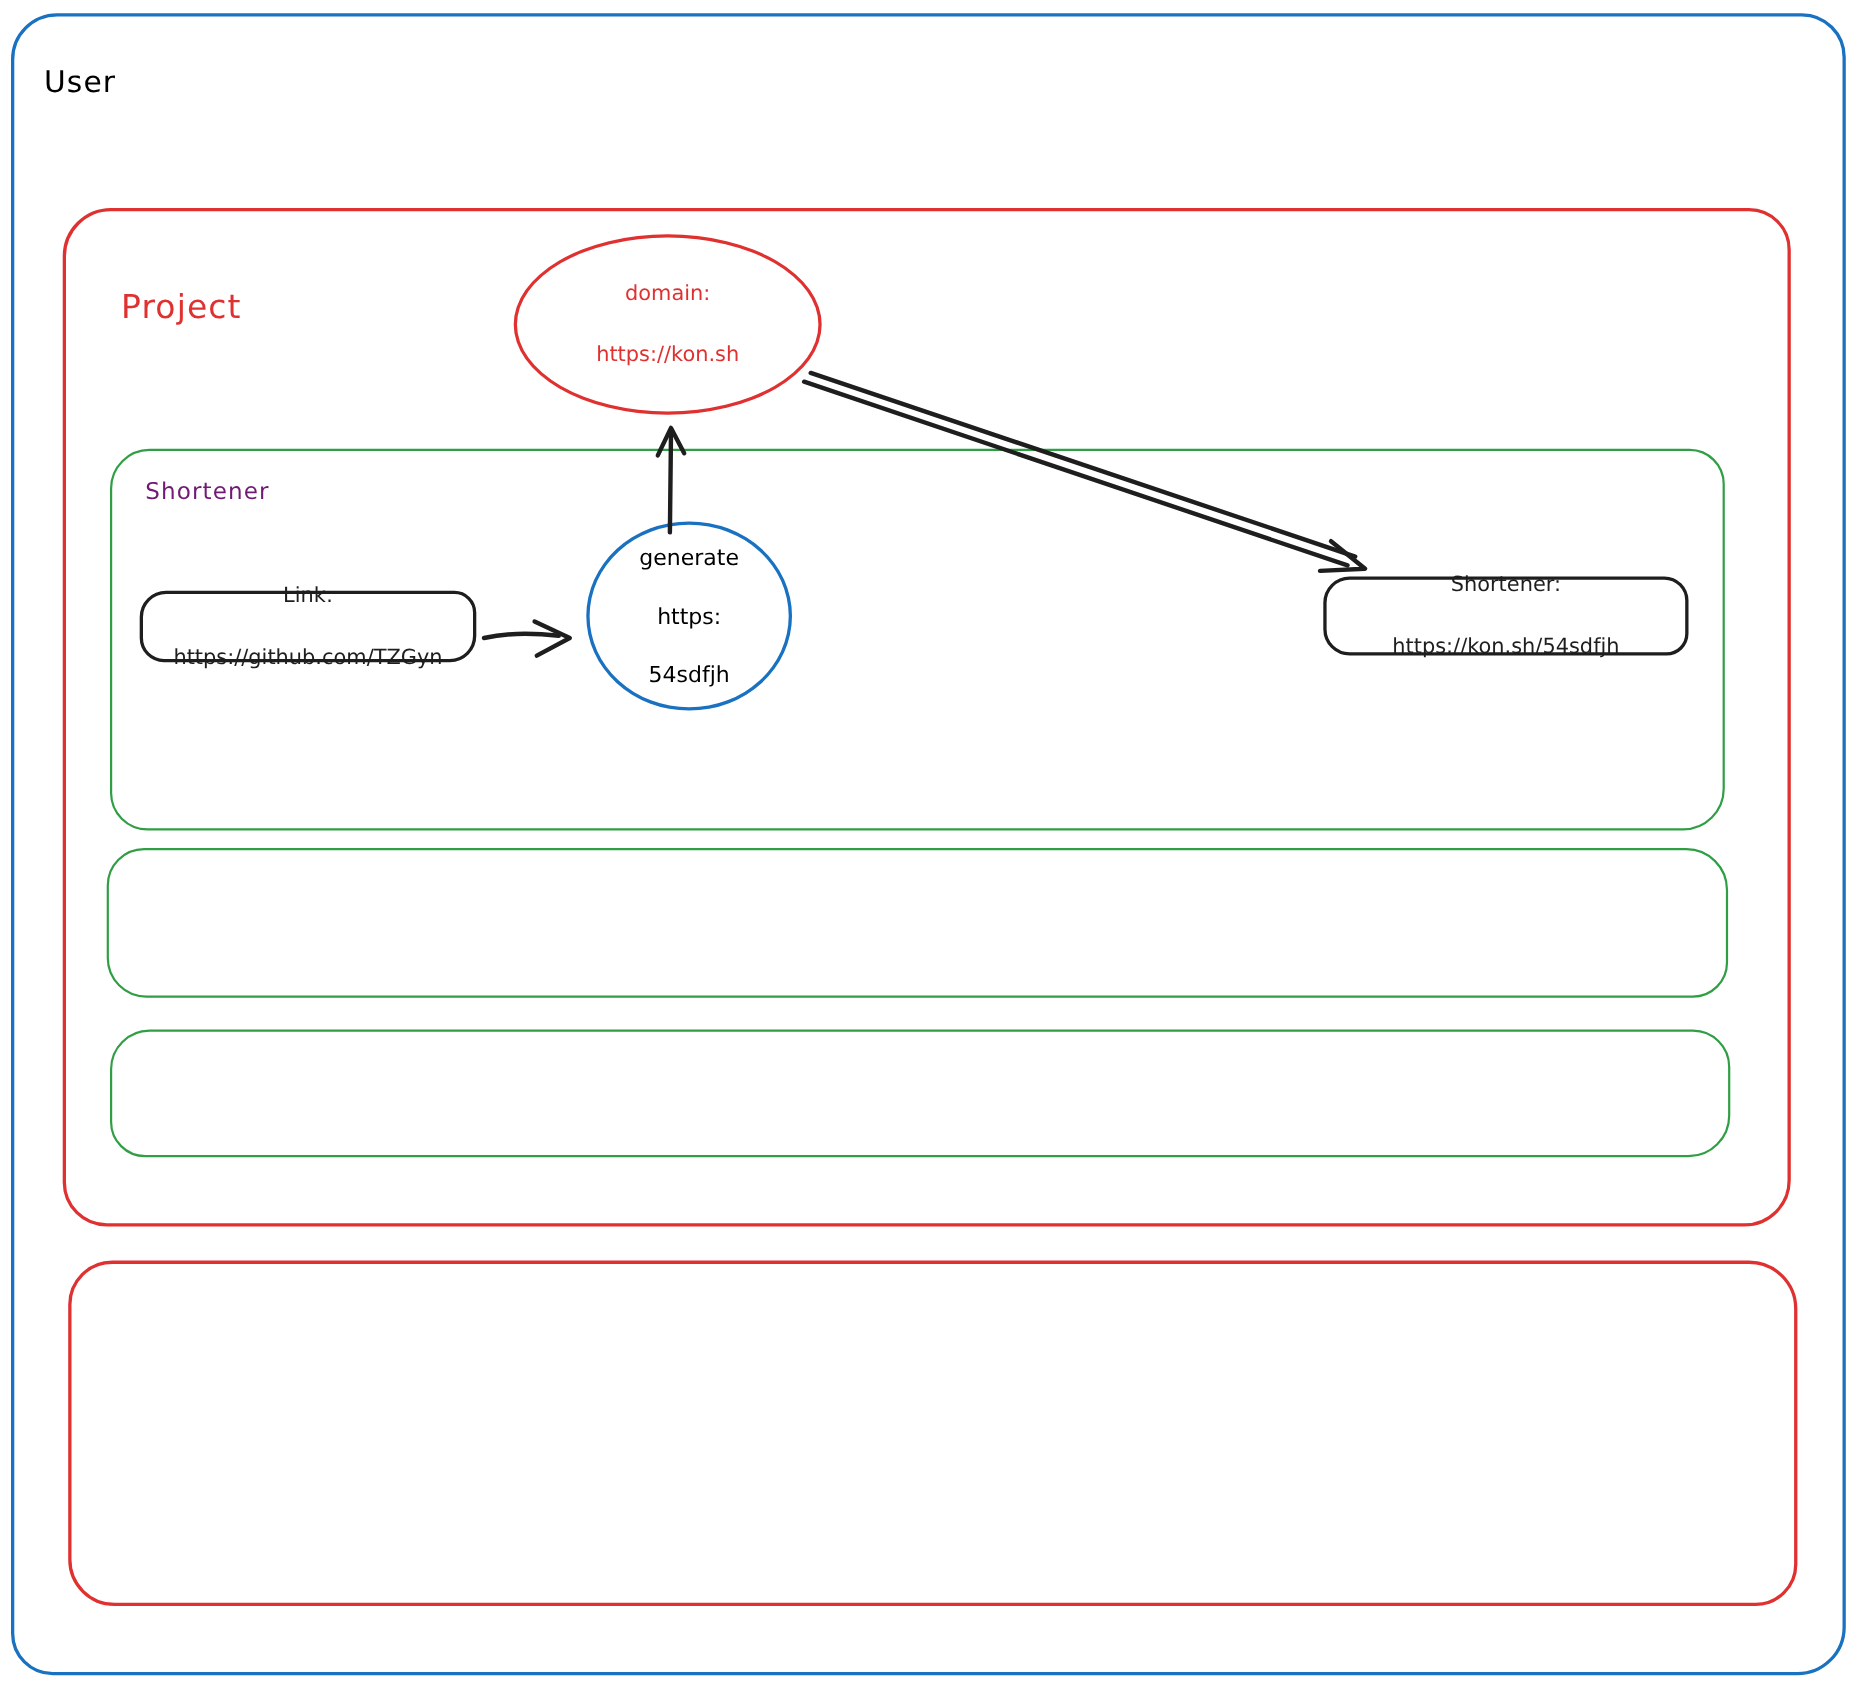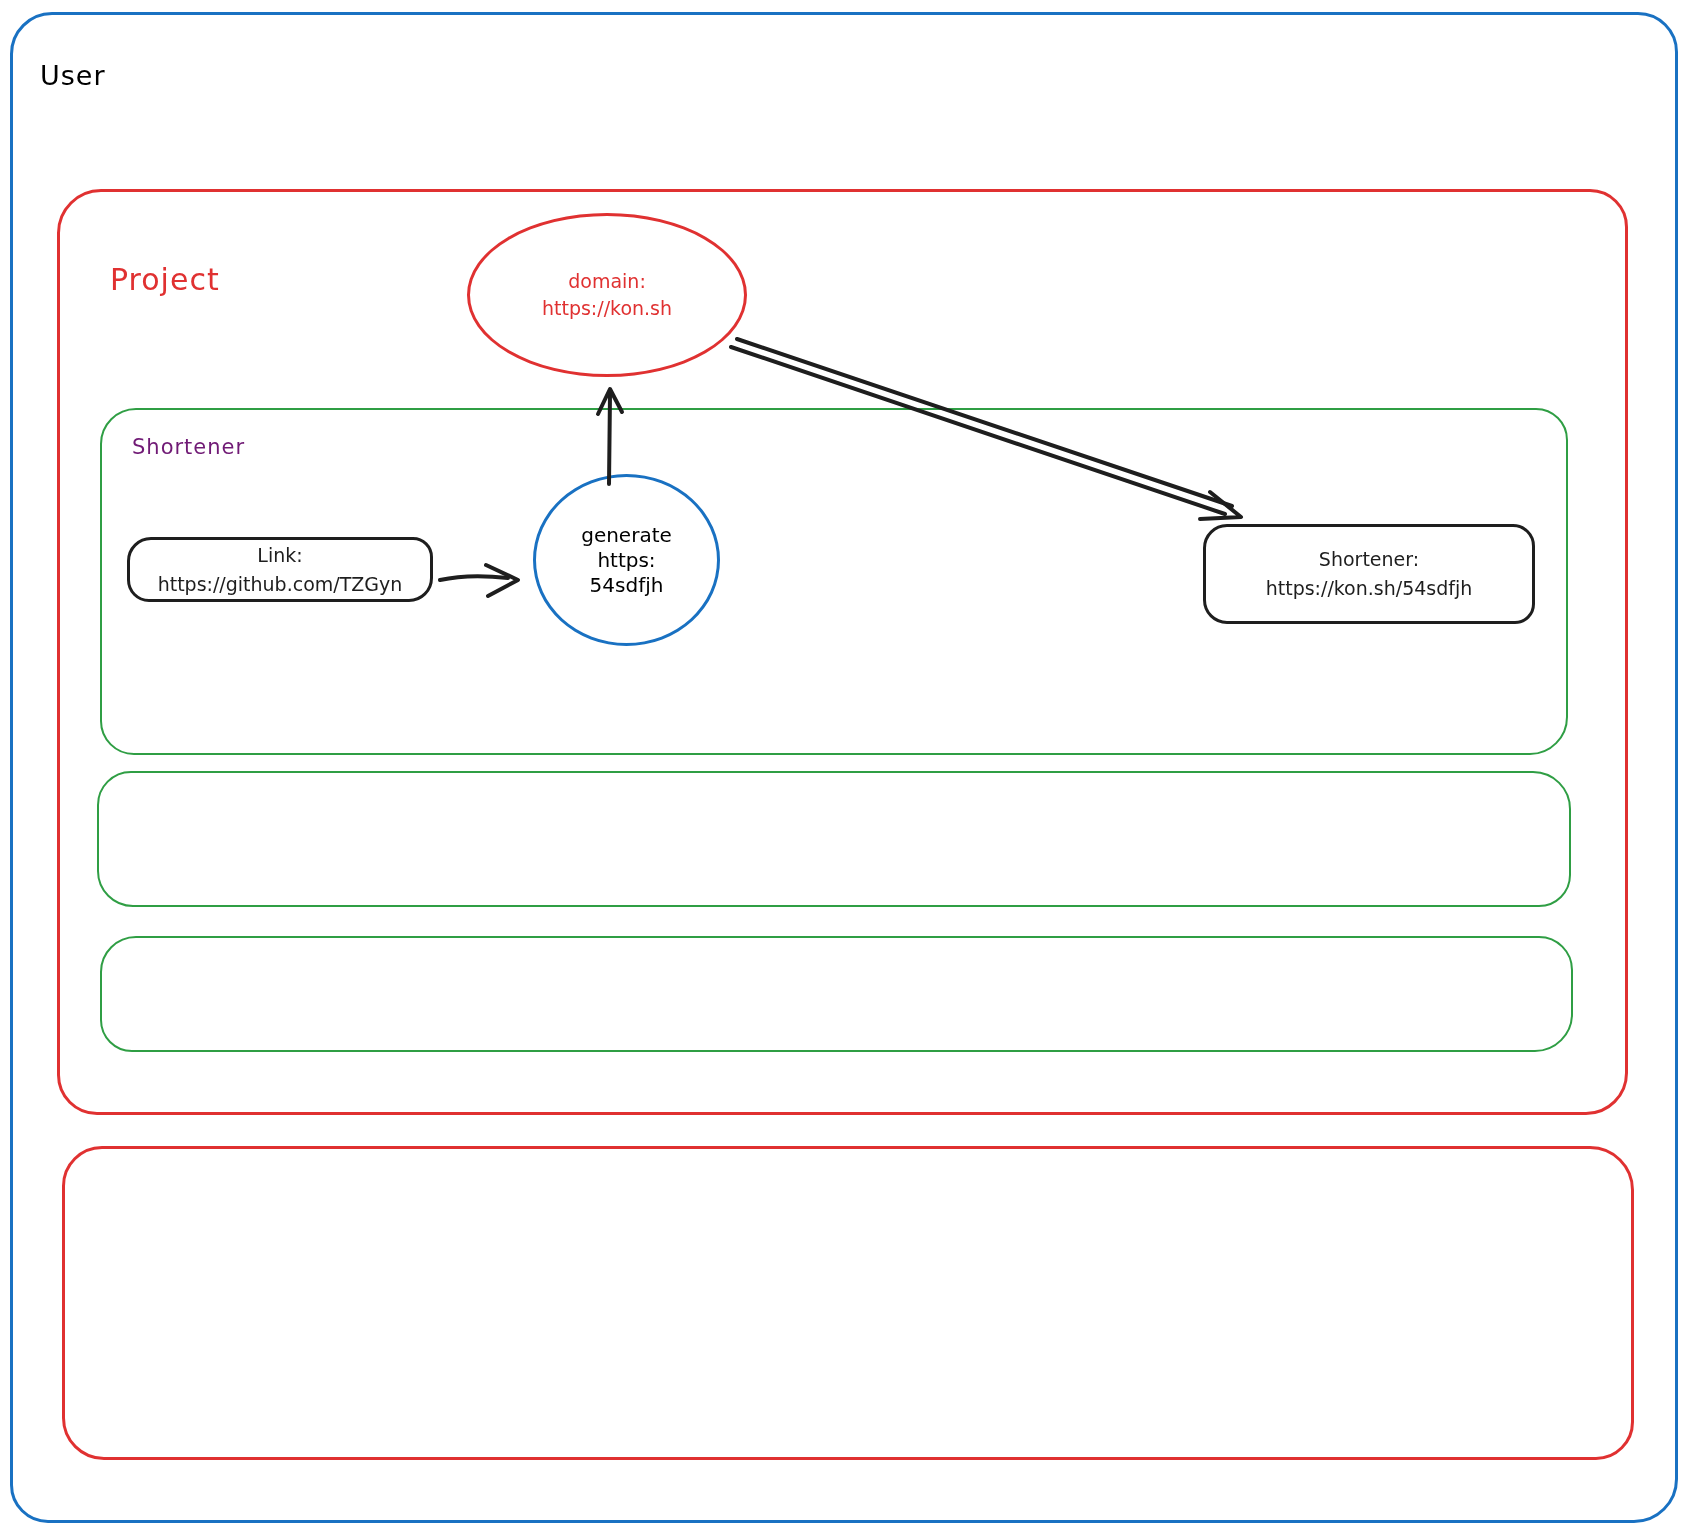--- a/index.html
+++ b/index.html
@@ -57,20 +57,21 @@
   .label-shortener { left: 132px; top: 435px; font-size: 21px; color: #701a75; }
 
   .node {
     position: absolute;
     box-sizing: border-box;
     display: flex;
     flex-direction: column;
     justify-content: center;
     align-items: center;
     text-align: center;
+    gap: 28px;
   }
   .node span { display: block; white-space: nowrap; }
 
   .node.domain-ellipse {
     left: 467px; top: 213px; width: 280px; height: 164px;
     border: 3.5px solid #e03131;
     border-radius: 50%;
     color: #e03131;
     font-size: 19px; line-height: 27px;
   }
@@ -82,21 +83,21 @@
     font-size: 19px; line-height: 29px;
   }
   .node.generate-circle {
     left: 533px; top: 474px; width: 187px; height: 172px;
     border: 3.5px solid #1971c2;
     border-radius: 50%;
     color: #000000;
     font-size: 20px; line-height: 25px;
   }
   .node.shorturl-box {
-    left: 1203px; top: 524px; width: 332px; height: 100px;
+    left: 1203px; top: 524px; width: 332px; height: 72px;
     border: 3px solid #1e1e1e;
     border-radius: 24px 22px 20px 24px;
     color: #1e1e1e;
     font-size: 19px; line-height: 29px;
   }
   svg.arrows {
     position: absolute;
     left: 0; top: 0;
     width: 1689px; height: 1534px;
     pointer-events: none;

